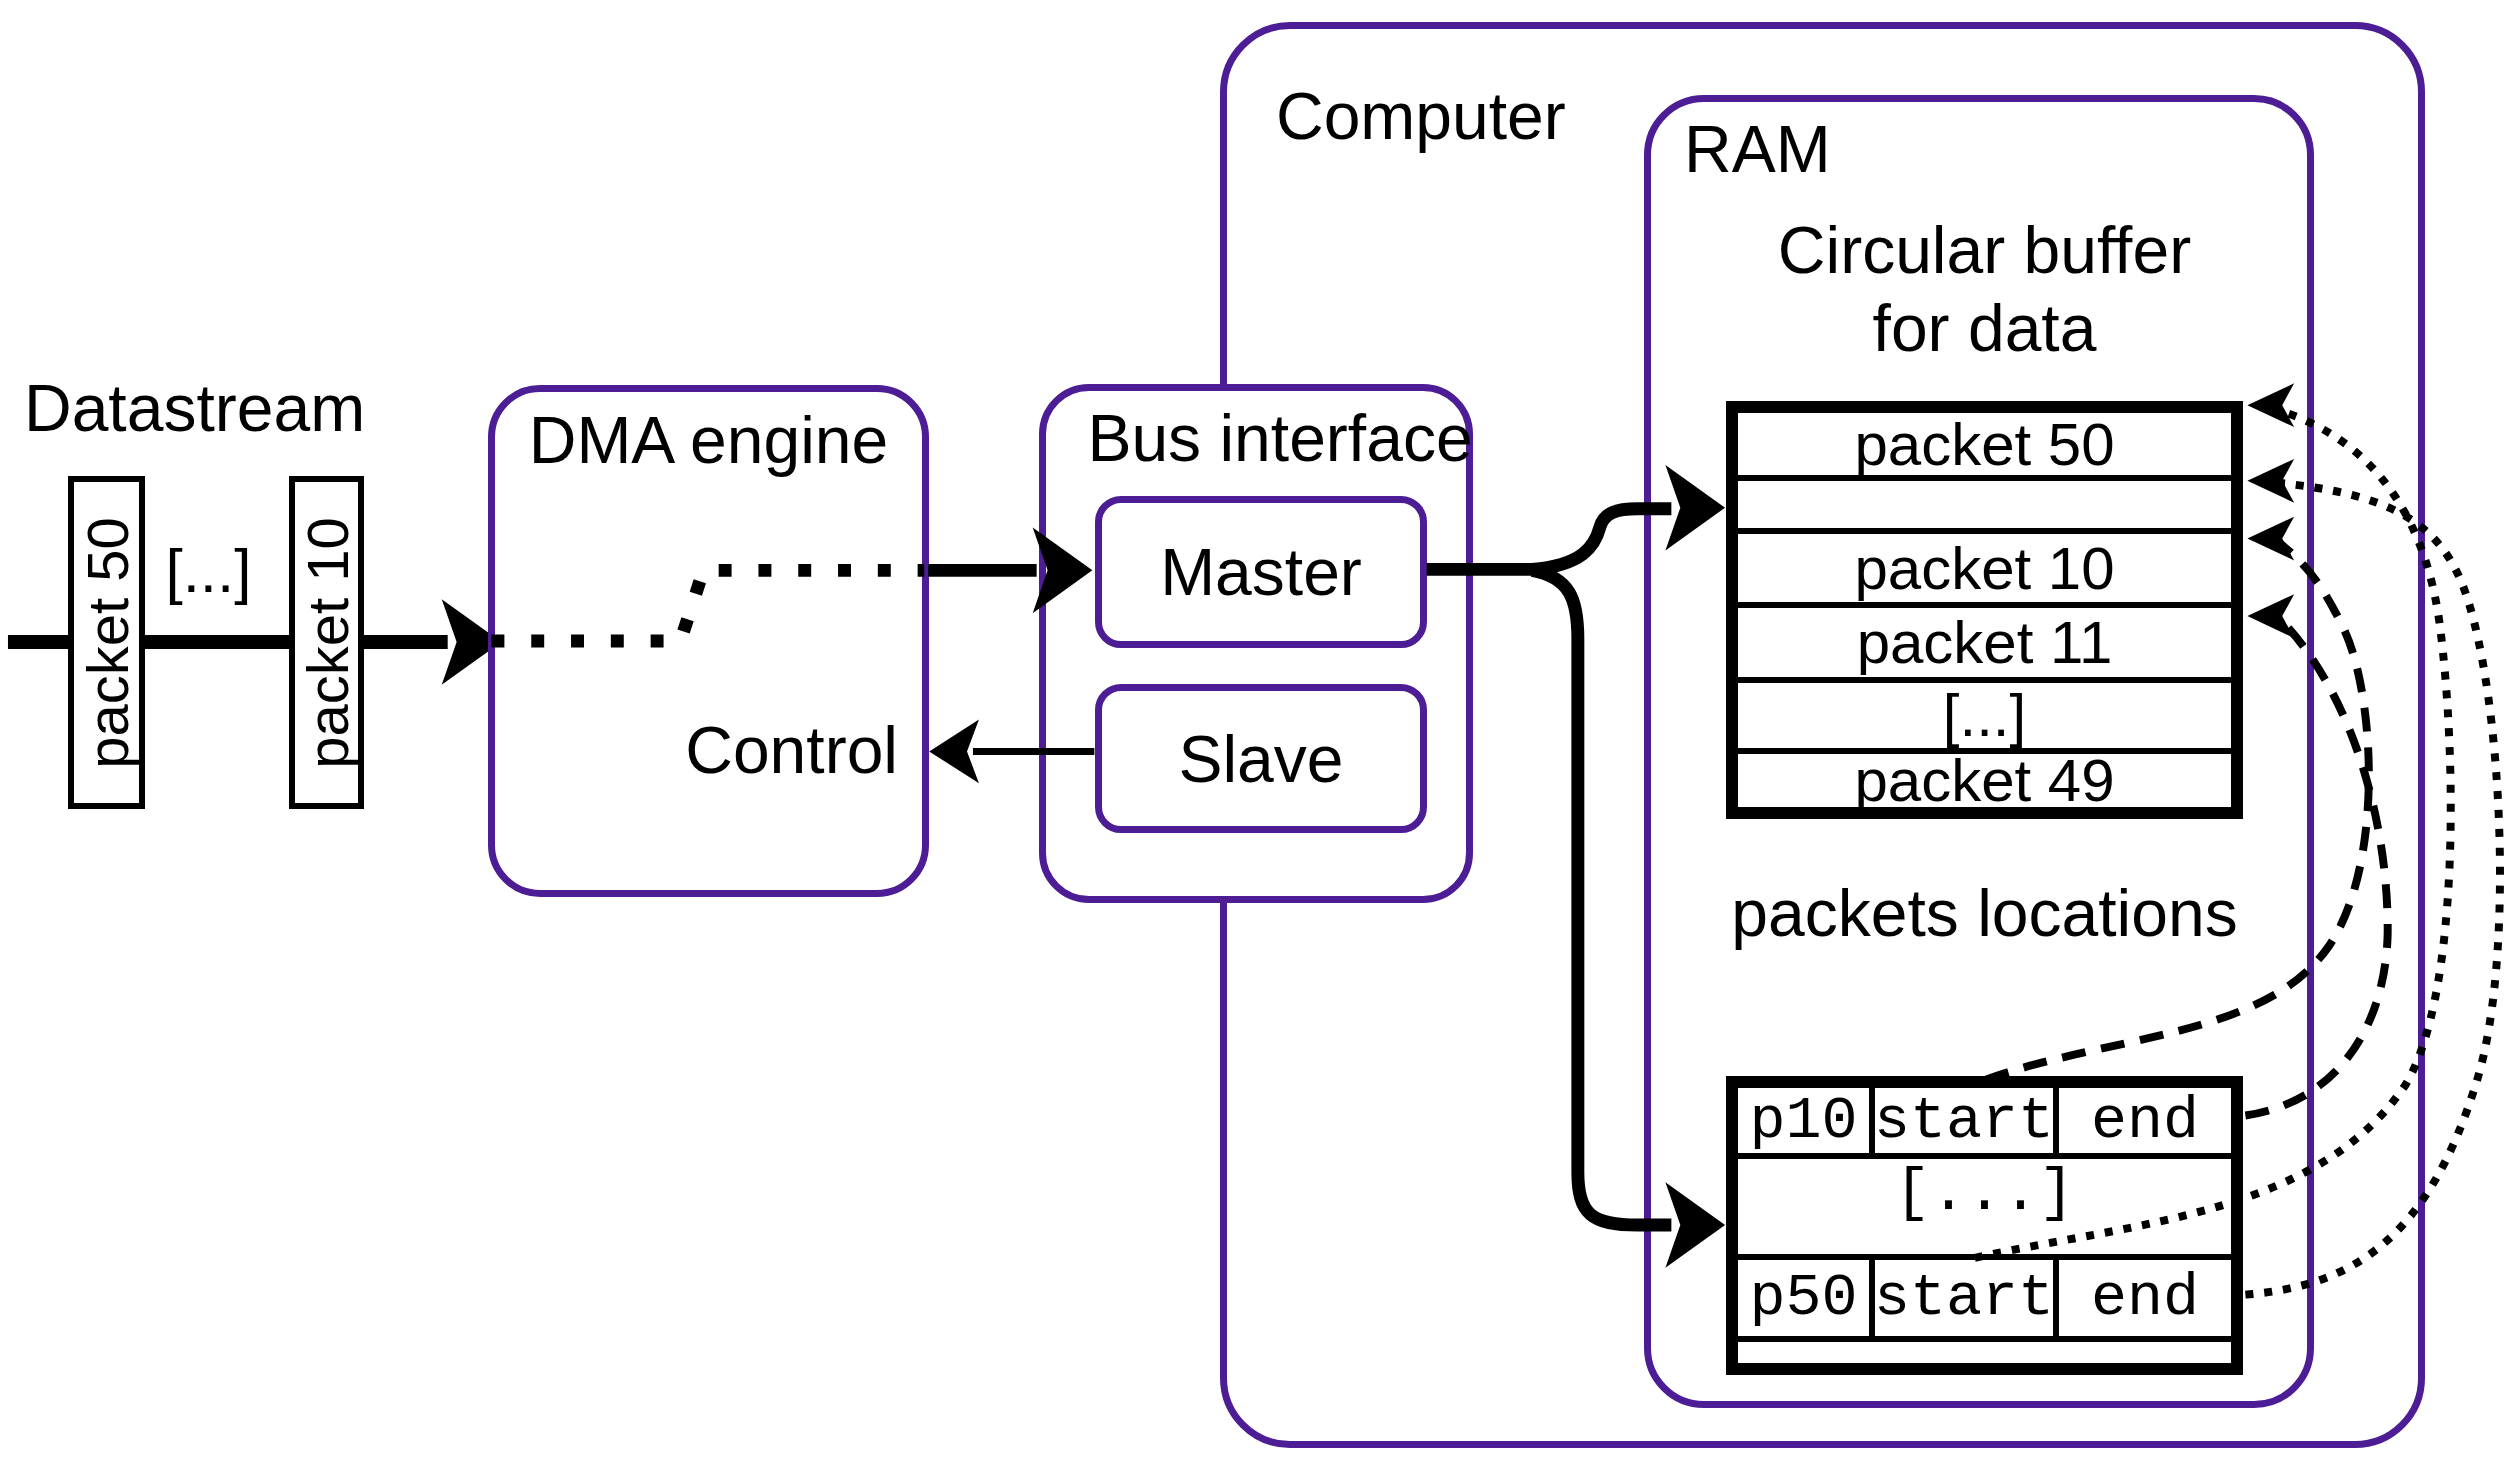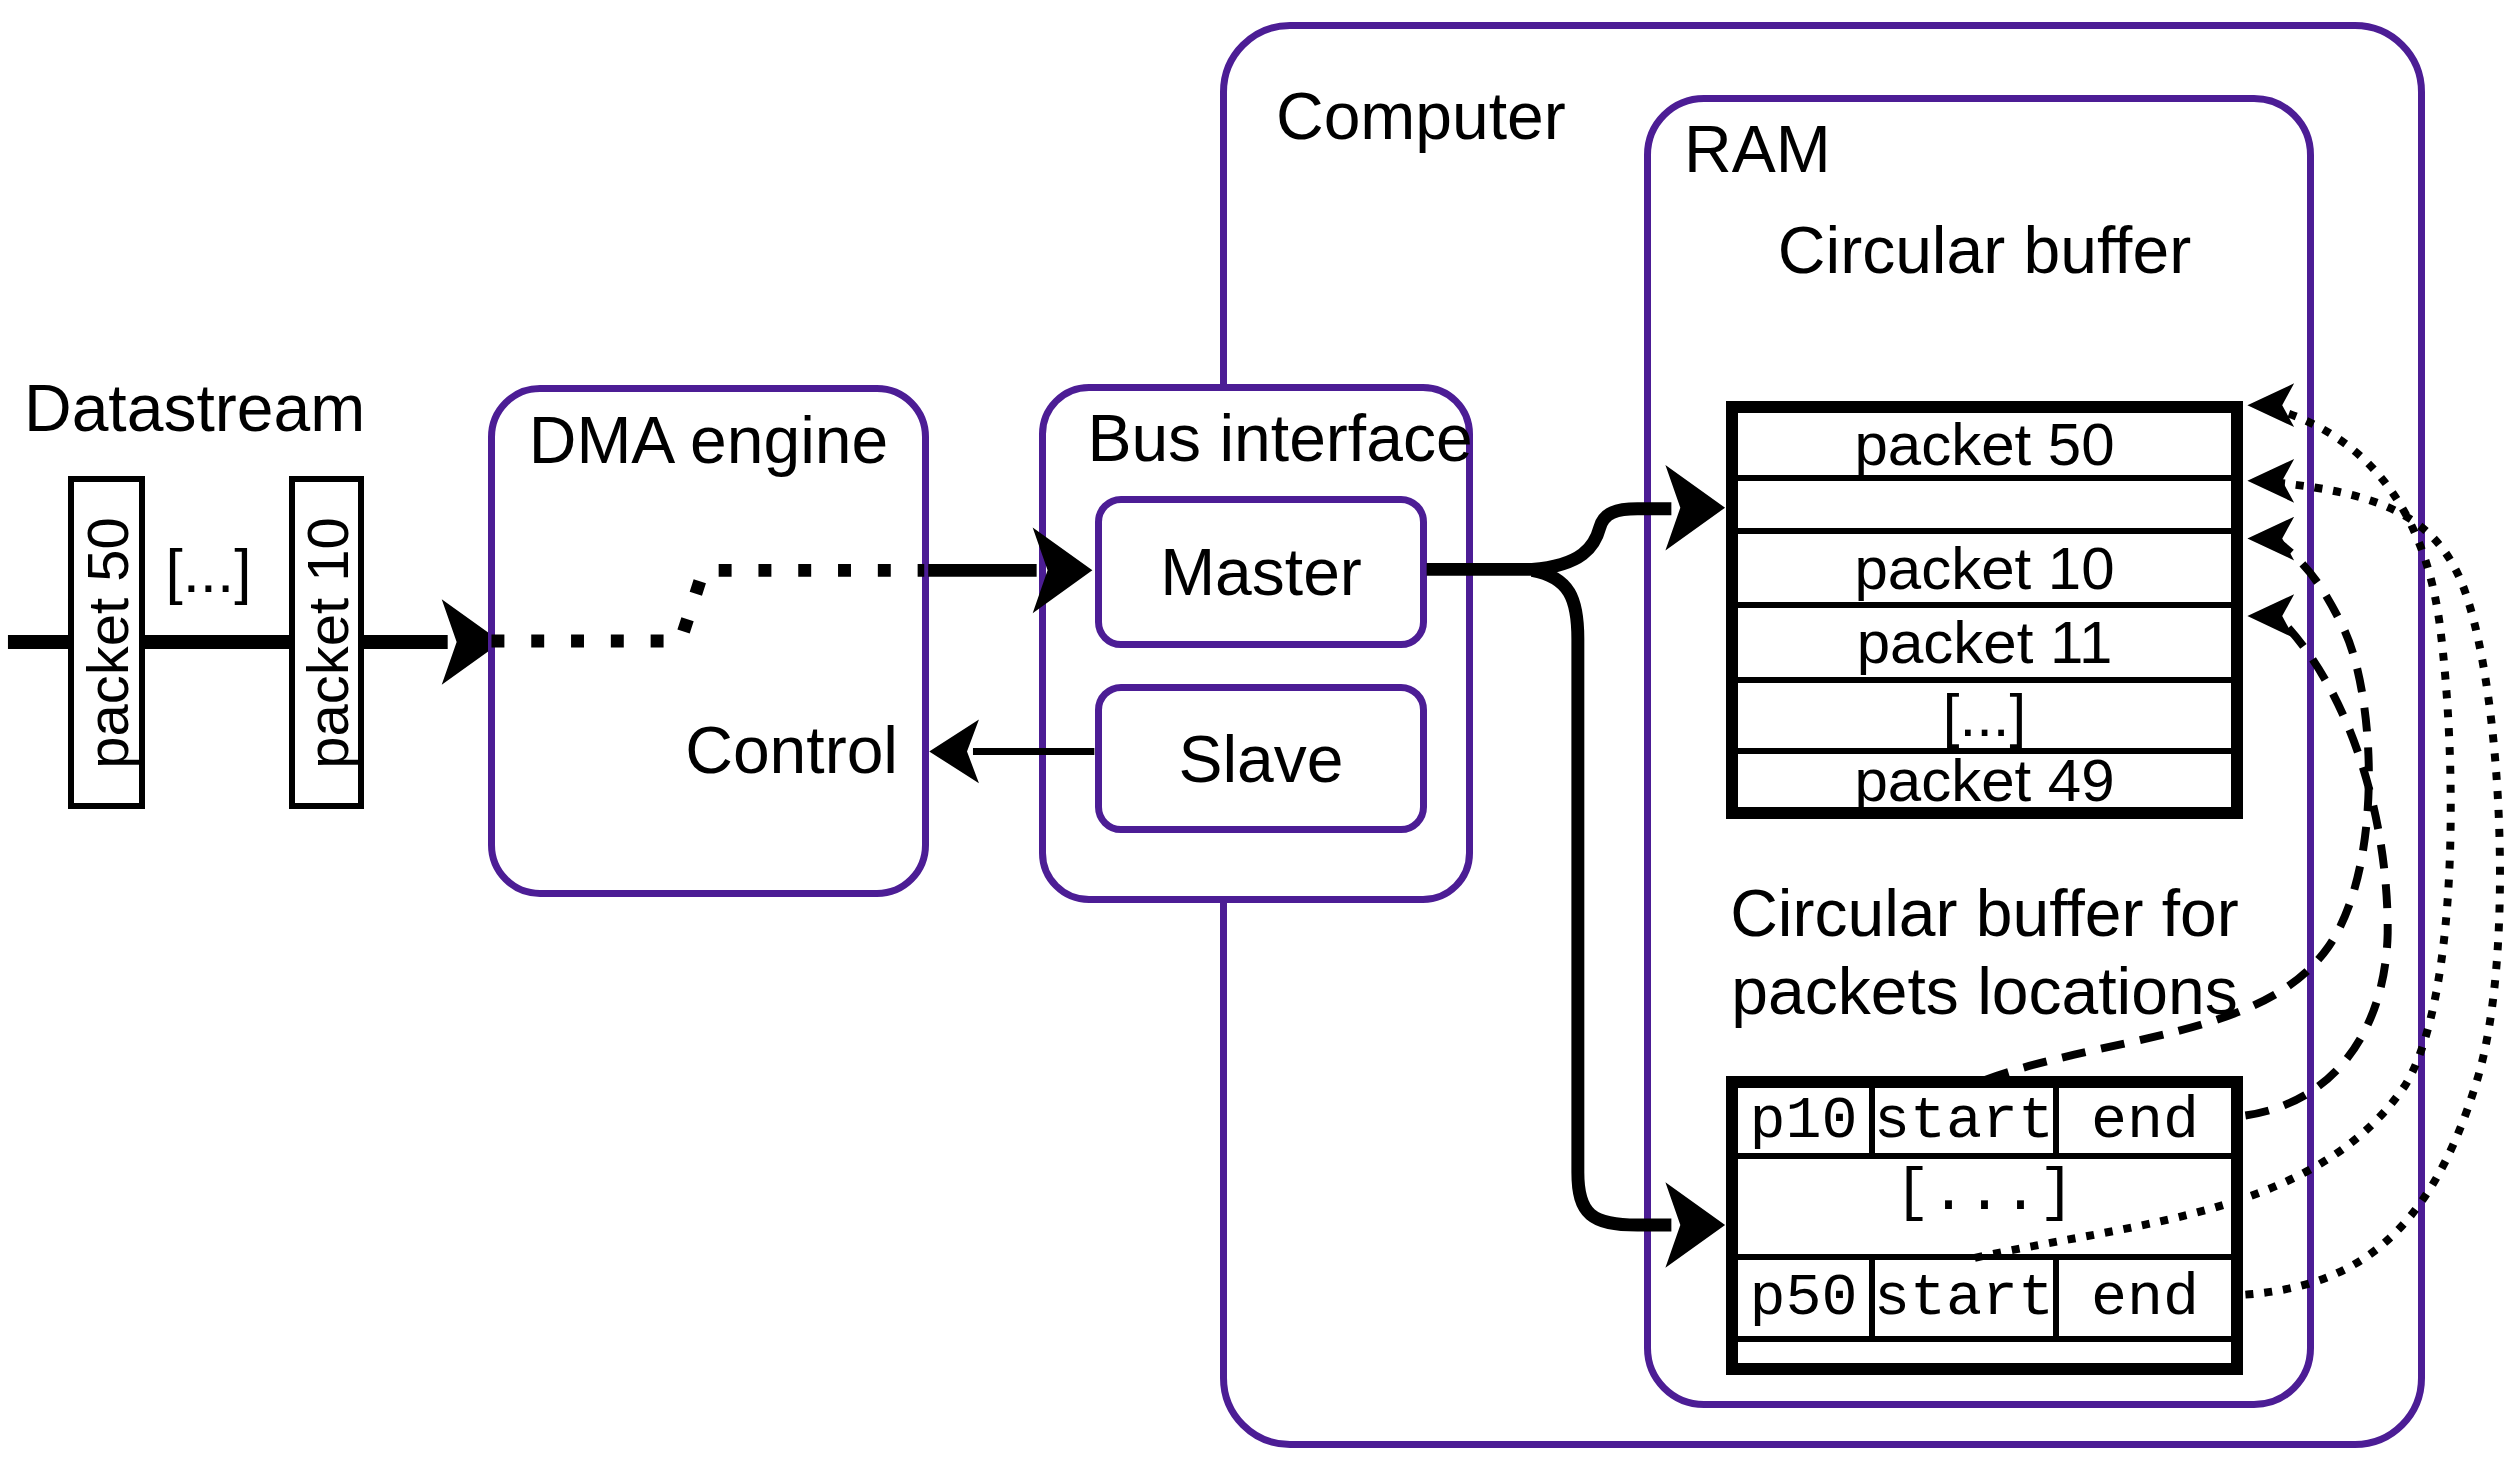--- a/index.html
+++ b/index.html
@@ -63,32 +63,32 @@
 
   <div class="lbl" style="left:24px;top:372px;">Datastream</div>
   <div class="lbl" style="left:488px;top:404px;width:441px;text-align:center;">DMA engine</div>
   <div class="lbl" style="left:609px;top:714px;width:289px;text-align:right;">Control</div>
   <div class="lbl" style="left:1039px;top:402px;width:434px;text-align:center;margin-left:24px;">Bus interface</div>
   <div class="lbl" style="left:1276px;top:80px;">Computer</div>
   <div class="lbl" style="left:1684px;top:113px;">RAM</div>
 
   <div class="title2" style="left:1726px;top:211px;width:517px;">
     <div>Circular buffer</div>
+    <div>for data</div>
   </div>
   <div class="dtable" style="left:1726px;top:401px;width:517px;height:418px;">
     <div class="drow" style="height:62px;">packet 50</div>
     <div class="drow sep" style="height:55px;"></div>
     <div class="drow sep" style="height:74px;">packet 10</div>
     <div class="drow sep" style="height:75px;">packet 11</div>
     <div class="drow sep" style="height:71px;">[...]</div>
     <div class="drow sep" style="height:59px;">packet 49</div>
   </div>
 
   <div class="title2" style="left:1726px;top:874px;width:517px;">
-    <div>Circular buffer for</div>
     <div>packets locations</div>
   </div>
   <div class="dtable" style="left:1726px;top:1076px;width:517px;height:299px;">
     <div class="lrow" style="height:65px;">
       <div class="lcell vsep" style="width:137px;">p10</div>
       <div class="lcell vsep" style="width:184px;">start</div>
       <div class="lcell" style="width:172px;">end</div>
     </div>
     <div class="lrow sep" style="height:109px;">
       <div class="lcell" style="width:494px;align-items:flex-start;">[...]</div>

